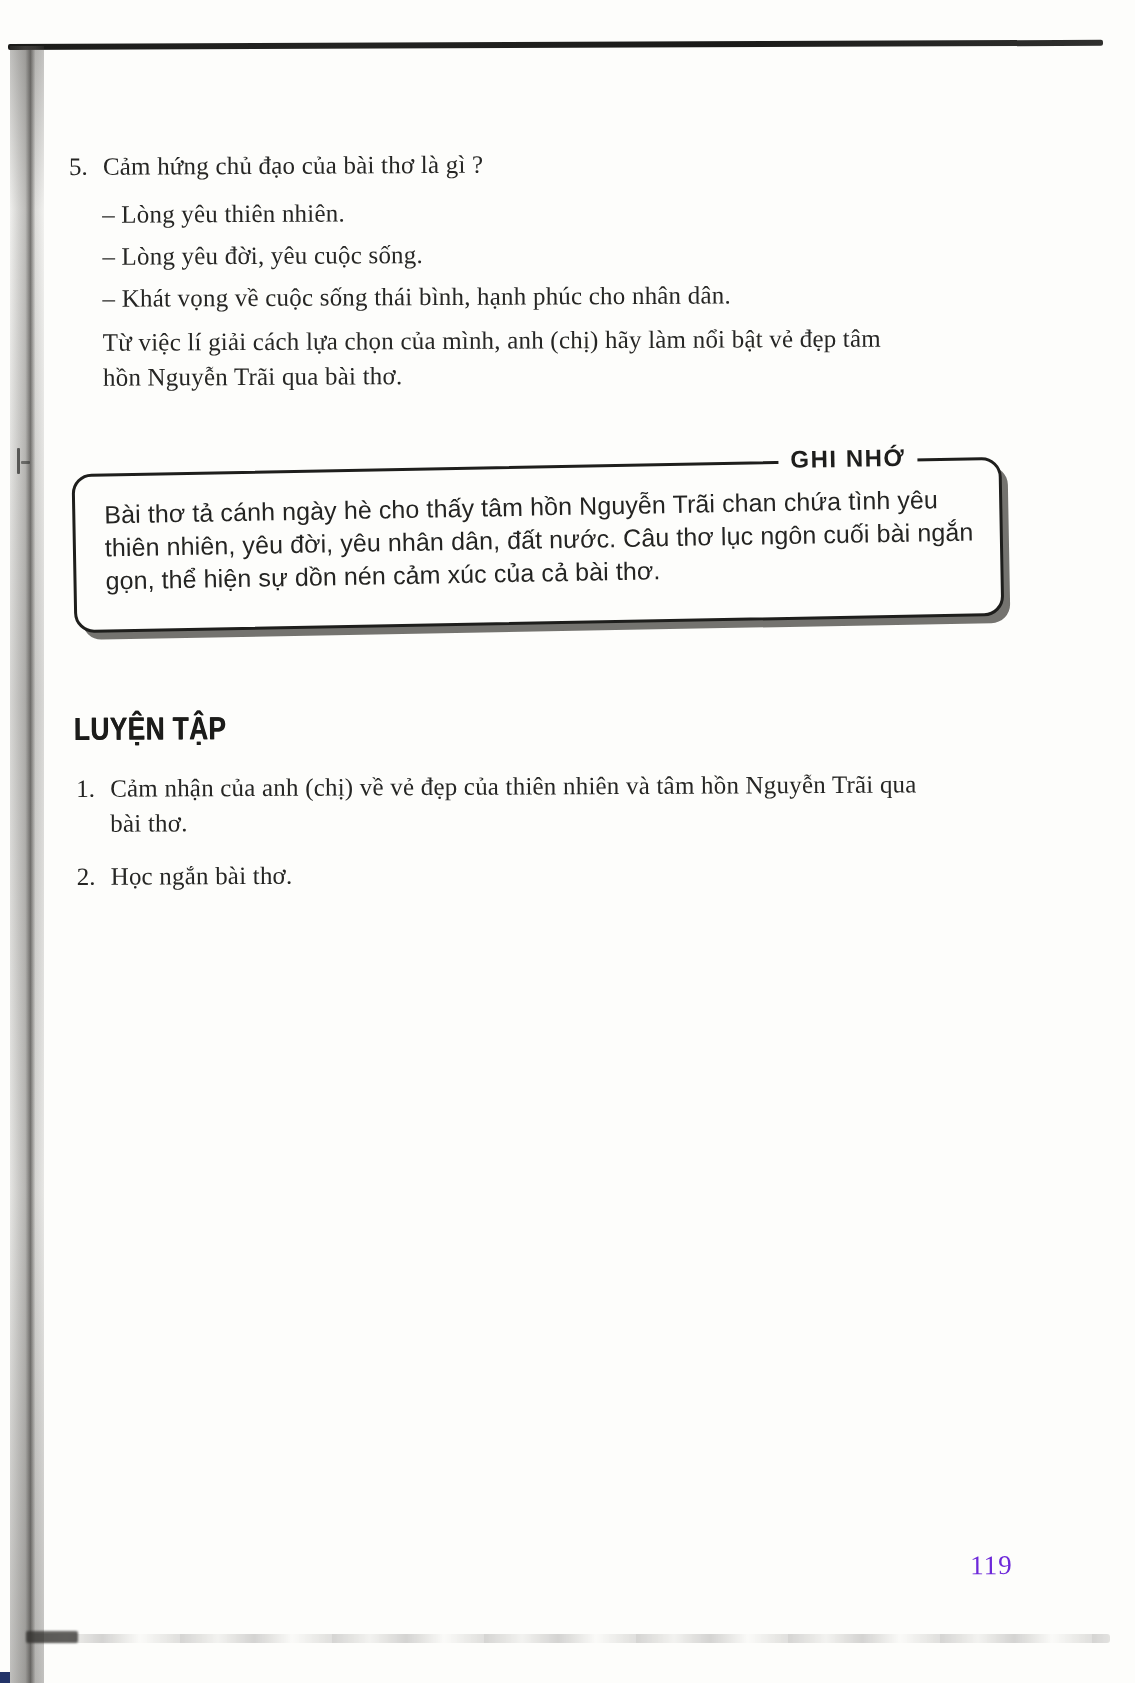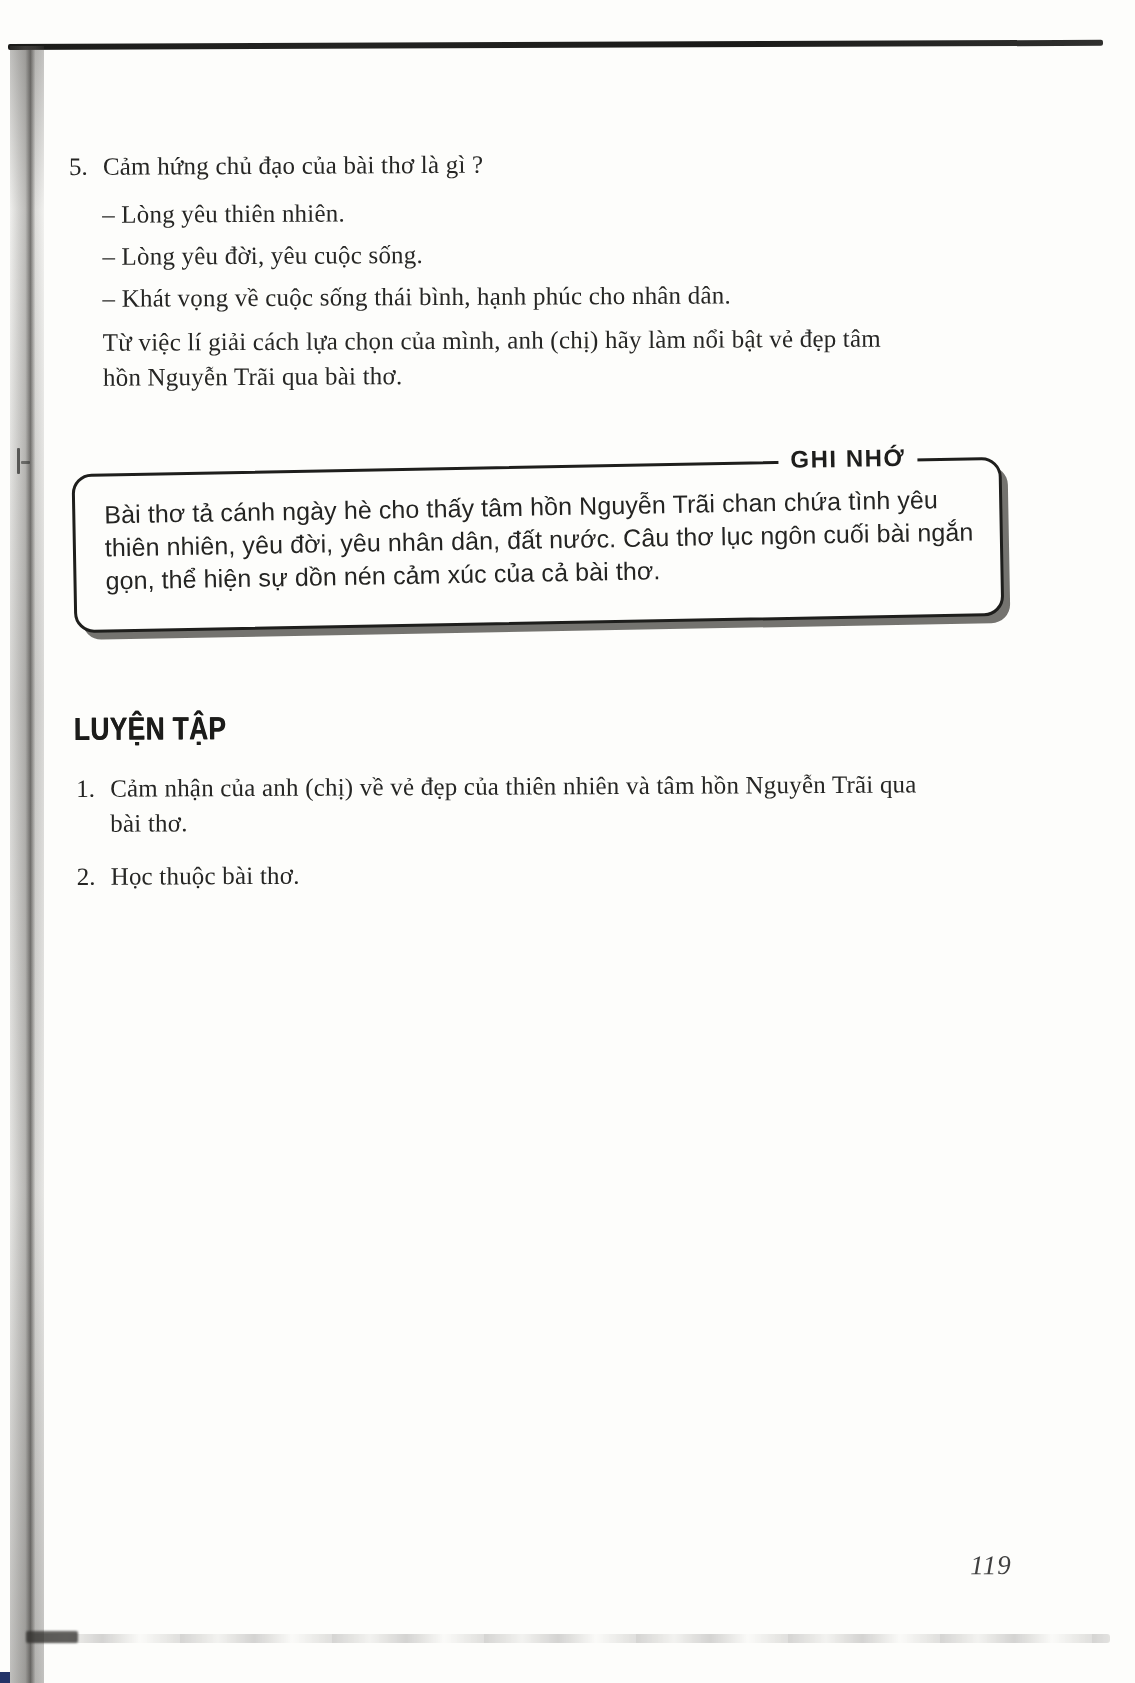--- a/index.html
+++ b/index.html
@@ -64,21 +64,21 @@
   .luyentap {
     position: absolute; left: 70px; top: 708px;
     font-family: "Liberation Sans", sans-serif;
     font-weight: bold; font-size: 32px; color: #1c1c1a;
     transform: scaleX(0.82); transform-origin: left center;
     letter-spacing: 0.5px;
     text-shadow: 0.5px 0 0 #1c1c1a;
   }
   .pagenum {
     position: absolute; left: 962px; top: 1552px;
-    font-size: 27px; letter-spacing: 1px; color: #404040; font-style: italic;
+    font-size: 27px; letter-spacing: 1px; color: #6d28d9;
   }
   
   .bottom-smudge {
     position: absolute; left: 28px; top: 1634px; width: 1082px; height: 9px;
     background: repeating-linear-gradient(90deg,
       rgba(110,108,104,0.28) 0px, rgba(155,153,149,0.10) 38px,
       rgba(95,93,90,0.26) 74px, rgba(195,193,189,0.04) 112px,
       rgba(122,120,116,0.22) 152px);
     border-radius: 3px;
     filter: blur(0.4px);
@@ -137,21 +137,21 @@
     <div class="luyentap">LUYỆN TẬP</div>
 
     <div class="textline q-row" style="left:72px; top:772px;">
       <span class="q-num">1.</span>
       <span>Cảm nhận của anh (chị) về vẻ đẹp của thiên nhiên và tâm hồn Nguyễn Trãi qua</span>
     </div>
     <div class="textline" style="left:106px; top:807px;text-align:right;">bài thơ.</div>
 
     <div class="textline q-row" style="left:72px; top:860px;">
       <span class="q-num">2.</span>
-      <span>Học thuộc bài thơ.</span>
+      <span>Học ngắn bài thơ.</span>
     </div>
 
     <div class="pagenum">119</div>
 
   </div>
 
   <div class="bottom-smudge"></div>
   <div class="bottom-smudge-dark"></div>
   <div class="corner-mark"></div>
 

